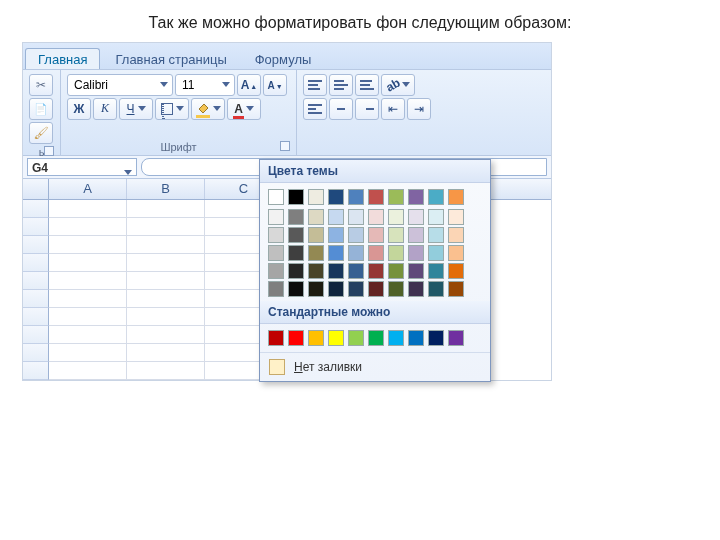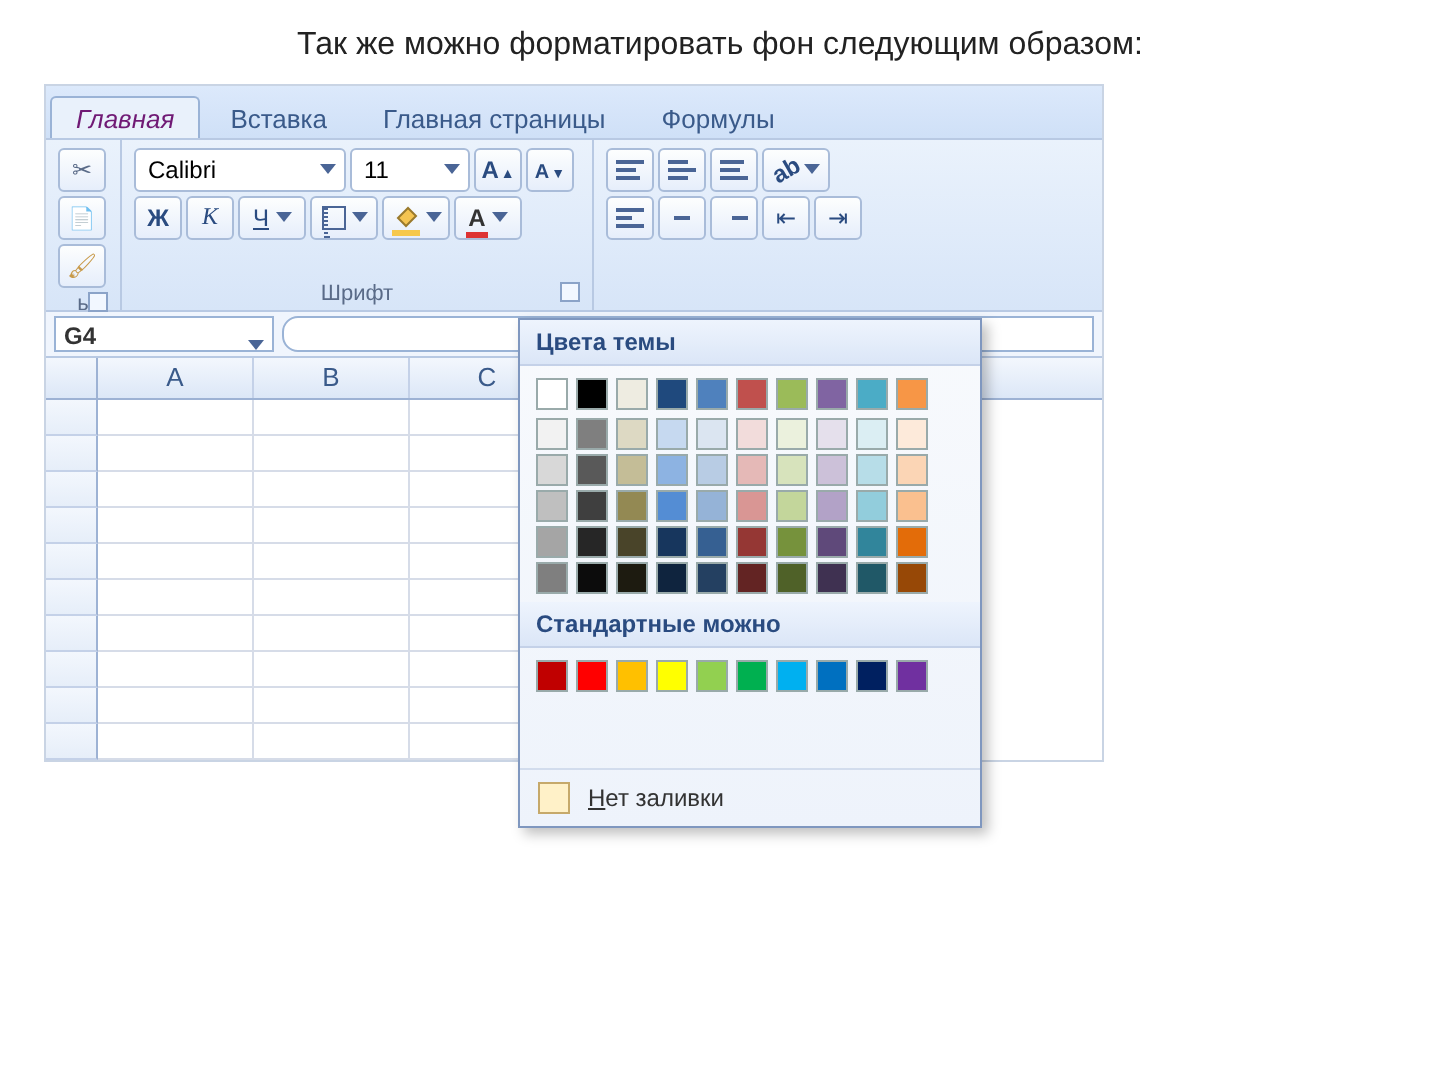--- a/index.html
+++ b/index.html
@@ -41,22 +41,21 @@
     padding: 3px 12px 2px;
     border: 1px solid transparent;
     border-bottom: none;
     margin-right: 2px;
     border-radius: 3px 3px 0 0;
     cursor: default;
   }
   .tab.active {
     background: #e9f1fb;
     border-color: #9ab3d6;
-    color: #701a75;
-    font-style: italic;
+    color: #0369a1;
   }
   
   .ribbon {
     background: linear-gradient(#eaf2fc,#d7e5f8);
     border-top: 1px solid #b8c9e3;
     display: flex;
     height: 86px;
   }
   .group {
     border-right: 1px solid #b8c9e3;
@@ -149,39 +148,38 @@
     background:linear-gradient(#eef4fd,#dbe6f7);
     border-bottom:1px solid #c4d1e8;
     padding:4px 8px;font-weight:bold;color:#2a4b80;
   }
   .swatch-grid{padding:6px 8px 2px;}
   .sw-row{display:flex;gap:4px;margin-bottom:4px;}
   .sw-row.tight{gap:4px;margin-bottom:2px;}
   .sw{width:16px;height:16px;border:1px solid #9aa;}
   .sw.big{width:16px;height:16px;}
   .menuitem{
-    display:flex;align-items:center;gap:8px;padding:5px 8px;border-top:1px solid #d2dced;color:#333;margin-top:32px;
+    display:flex;align-items:center;gap:8px;padding:5px 8px;border-top:1px solid #d2dced;color:#333;
   }
   .menuitem .u{text-decoration:underline;}
   .menuitem .mi-icon{width:18px;height:18px;display:flex;align-items:center;justify-content:center;}
   .mi-nofill{border:1px solid #c6a96a;background:#fff1c8;width:16px;height:16px;}
   .mi-more{width:16px;height:16px;border-radius:50%;background:conic-gradient(#e33,#ec3,#4c4,#36c,#93c,#e33);}
 </style>
 </head>
 <body>
 
 <div class="slide-caption">
   <span>Так же можно форматировать фон следующим образом:</span><br>
 </div>
 
 <div class="excel-shot">
 
   <div class="tabs">
     <div class="tab active">Главная</div>
-    <div class="tab">Вставка</div>
     <div class="tab">Главная страницы</div>
     <div class="tab">Формулы</div>
   </div>
 
   <div class="ribbon">
 
     <div class="group" style="width:38px">
       <div class="rows">
         <div class="iconbtn">
             <span class="i-cut"></span>

